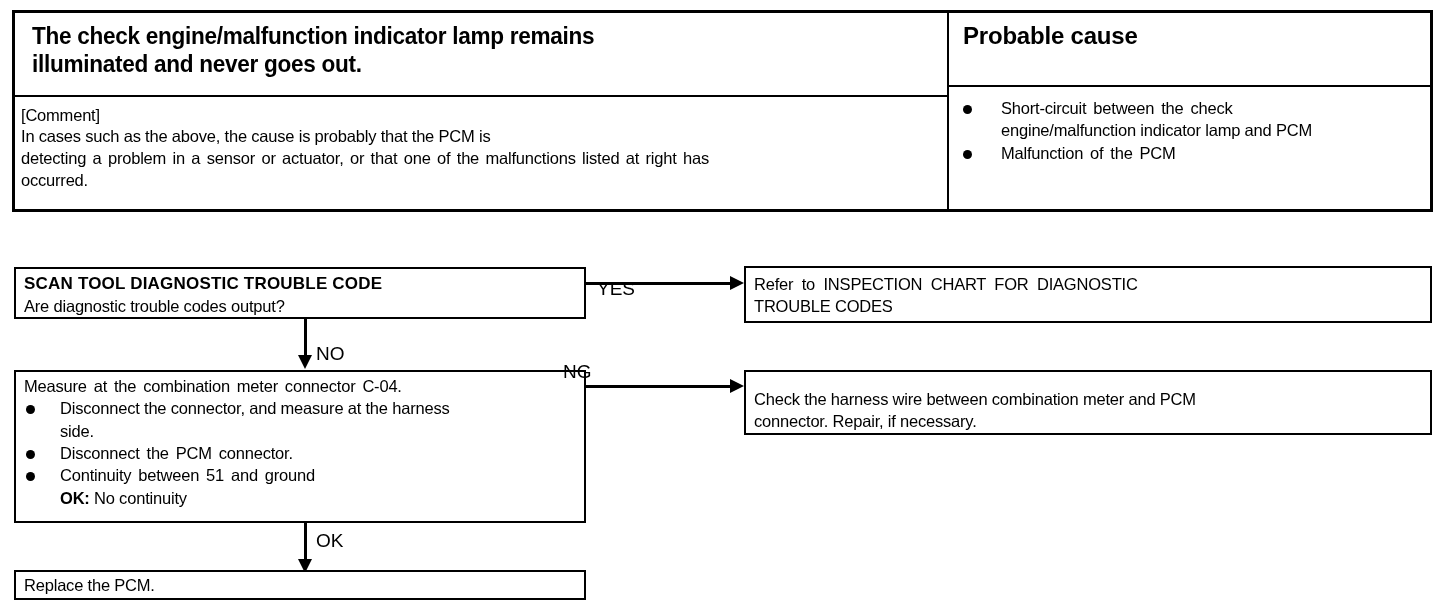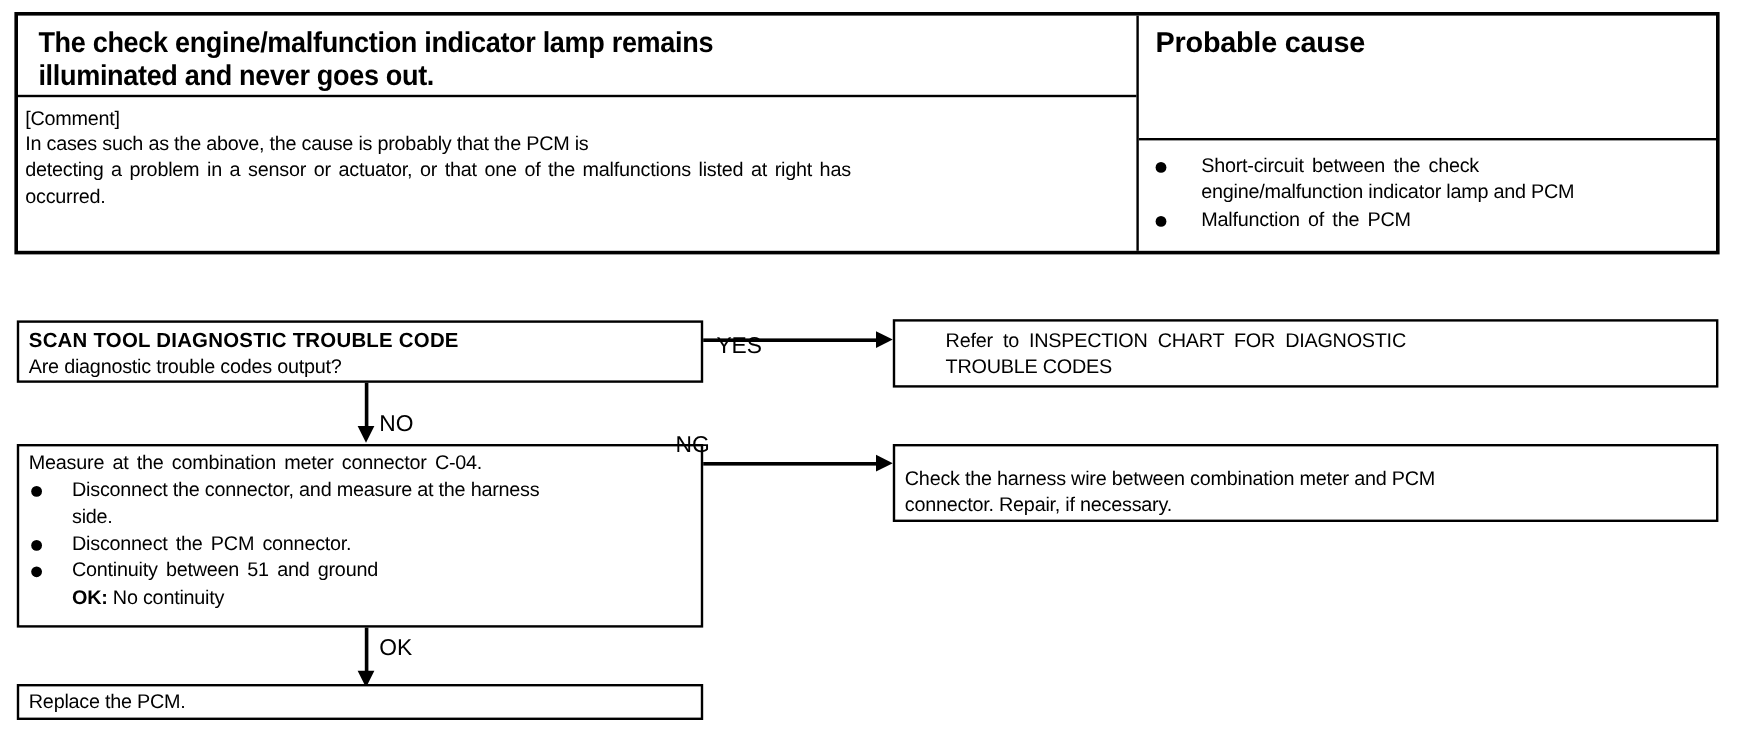--- a/index.html
+++ b/index.html
@@ -34,27 +34,27 @@
     display: flex;
     flex-direction: column;
   }
   .col-right {
     flex: 1;
     box-sizing: border-box;
     display: flex;
     flex-direction: column;
   }
   .cell-head-left {
-    height: 68px;
+    height: 84px;
     box-sizing: border-box;
     border-bottom: 2px solid #000;
     padding: 9px 0 0 17px;
   }
   .cell-head-right {
-    height: 104px;
+    height: 74px;
     box-sizing: border-box;
     border-bottom: 2px solid #000;
     padding: 9px 0 0 14px;
   }
   .cell-body-left {
     flex: 1;
     padding: 8px 8px 0 6px;
   }
   .cell-body-right {
     flex: 1;
@@ -119,21 +119,21 @@
 
   .fbox {
     position: absolute;
     border: 2.5px solid #000;
     box-sizing: border-box;
     background: #fff;
   }
   .fbox-inner { padding: 4px 0 0 8px; }
 
   #box-scan      { left: 14px;  top: 267px; width: 572px; height: 52px; }
-  #box-refer     { left: 744px; top: 266px; width: 688px; height: 57px; padding-left: 34px; }
+  #box-refer     { left: 744px; top: 266px; width: 688px; height: 57px; }
   #box-measure   { left: 14px;  top: 370px; width: 572px; height: 153px; }
   #box-check     { left: 744px; top: 370px; width: 688px; height: 65px; }
   #box-replace   { left: 14px;  top: 570px; width: 572px; height: 30px; }
 
   .txt {
     font-size: 16.5px;
     line-height: 1.34;
     letter-spacing: -0.2px;
     white-space: nowrap;
   }

